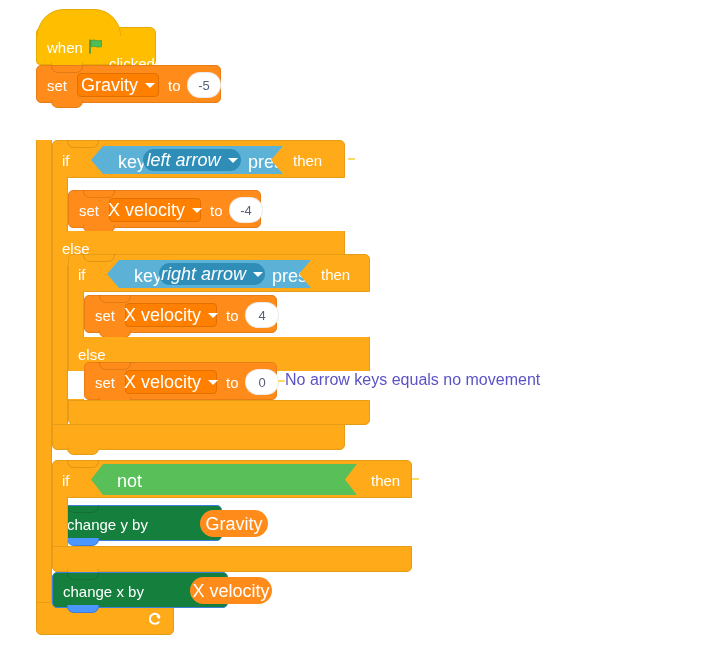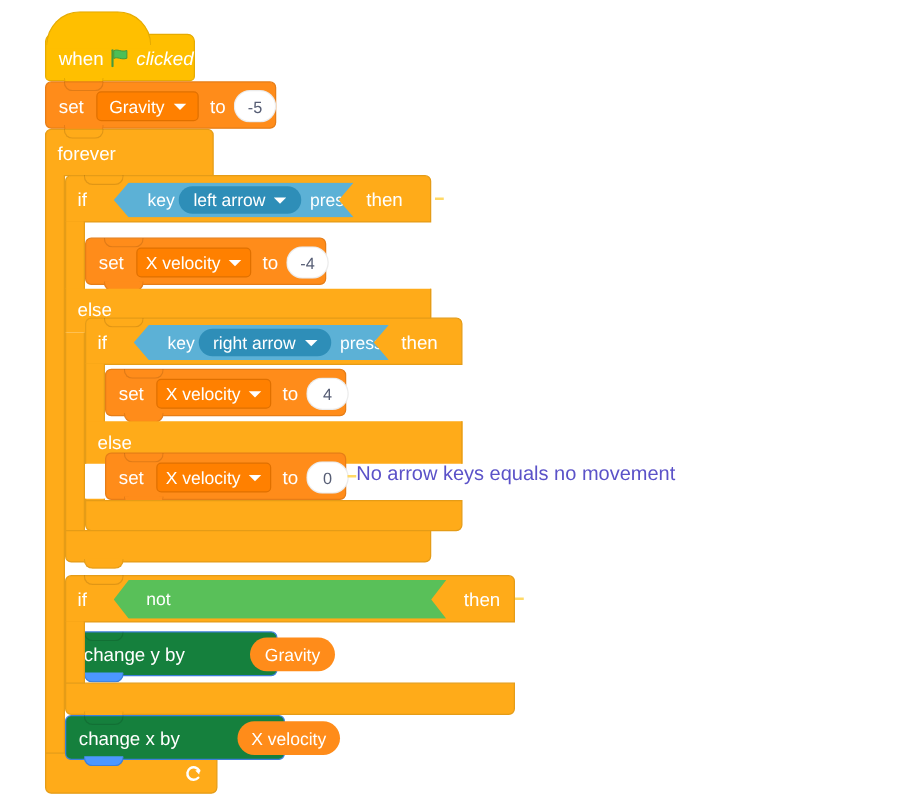--- a/index.html
+++ b/index.html
@@ -6,21 +6,21 @@
   body{
     width:722px;height:648px;background:#ffffff;
     font-family:"Liberation Sans","DejaVu Sans",sans-serif;
     overflow:hidden;position:relative;
   }
   #stage{position:absolute;left:0;top:0;width:722px;height:648px;}
 
   
   .blk{position:absolute;box-sizing:border-box;}
   .lbl{color:#fff;font-size:15px;line-height:1;white-space:nowrap;}
-  .lbl.sm{font-size:14px;}
+  .lbl.sm{font-size:18px;}
 
   
   .hat{
     background:#ffbf00;border:1px solid #e6ab00;
     border-radius:6px 6px 4px 4px;
   }
   .hat-dome{
     position:absolute;left:0;top:-19px;width:82px;height:26px;
     background:#ffbf00;border:1px solid #e6ab00;border-bottom:none;
     border-radius:42px 42px 0 0;
@@ -74,21 +74,21 @@
   }
   .hex.sensing{background:#5cb1d6;}
   .hex.not{background:#59c059;}
   .hex.not-in{background:#5cb1d6;border:2px solid #46b946;}
 
   
   .oval{
     position:absolute;display:flex;align-items:center;justify-content:center;
     border-radius:999px;box-sizing:border-box;
   }
-  .oval.sensing{background:#2e8eb8;}
+  .oval.sensing{background:#2e8eb8;font-style:italic;}
   .oval.var{background:#ff8c1a;}
 
   
   .flag{position:absolute;width:16px;height:15px;}
 
   
   .looparrow{position:absolute;width:16px;height:16px;}
 
   
   .annot{position:absolute;color:#5b52c8;font-size:16px;white-space:nowrap;}
@@ -102,41 +102,37 @@
   <div class="blk hat" style="left:36px;top:27px;width:120px;height:38px;padding-left:22px;">
     <div class="hat-dome"></div>
     <div class="bump hat"></div>
     <span class="lbl" style="position:absolute;left:10px;top:12px;">when</span>
     <span class="flag" style="left:51px;top:11px;">
       <svg viewBox="0 0 16 15" width="16" height="15">
         <path d="M2 1.2 L2 14" stroke="#45993d" stroke-width="1.7" fill="none" stroke-linecap="round"></path>
         <path d="M3 1.6 C6 -0.2 9 3 13.5 1.4 L13.5 7.6 C9 9.2 6 6 3 7.8 Z" fill="#4cbf56" stroke="#45993d" stroke-width="0.8"></path>
       </svg>
     </span>
-    <span class="lbl" style="position:absolute;left:72px;top:12px;font-style:italic;">clicked</span>
+    <span class="lbl" style="position:absolute;left:72px;top:28px;">clicked</span>
   </div>
 
   <div class="blk stack var" style="left:36px;top:65px;width:185px;height:38px;">
     <div class="notch"></div>
     <div class="bump var"></div>
     <span class="lbl" style="position:absolute;left:10px;top:12px;">set</span>
     <div class="field dd-var" style="left:40px;top:7px;width:82px;height:24px;">
       <span class="lbl sm">Gravity</span>
       <span class="caret"></span>
     </div>
     <span class="lbl" style="position:absolute;left:131px;top:12px;">to</span>
     <div class="field num" style="left:150px;top:6px;width:34px;height:26px;">
       <span class="t">-5</span>
     </div>
   </div>
 
-  <div class="blk c-top" style="left:36px;top:103px;width:135px;height:38px;">
-    <div class="notch"></div>
-    <span class="lbl" style="position:absolute;left:9px;top:12px;">forever</span>
-  </div>
 
   <div class="blk c-left" style="left:36px;top:140px;width:16px;height:463px;"></div>
 
   <div class="blk c-bot" style="left:36px;top:602px;width:138px;height:33px;">
     <span class="looparrow" style="left:110px;top:8px;">
       <svg viewBox="0 0 16 16" width="16" height="16">
         <path d="M12.4 5.6 A5 5 0 1 0 11.6 11.2" fill="none" stroke="#ffffff" stroke-width="2" stroke-linecap="round"></path>
         <path d="M9.2 5.3 L13.2 4.6 L12.3 8.6 Z" fill="#ffffff"></path>
       </svg>
     </span>

